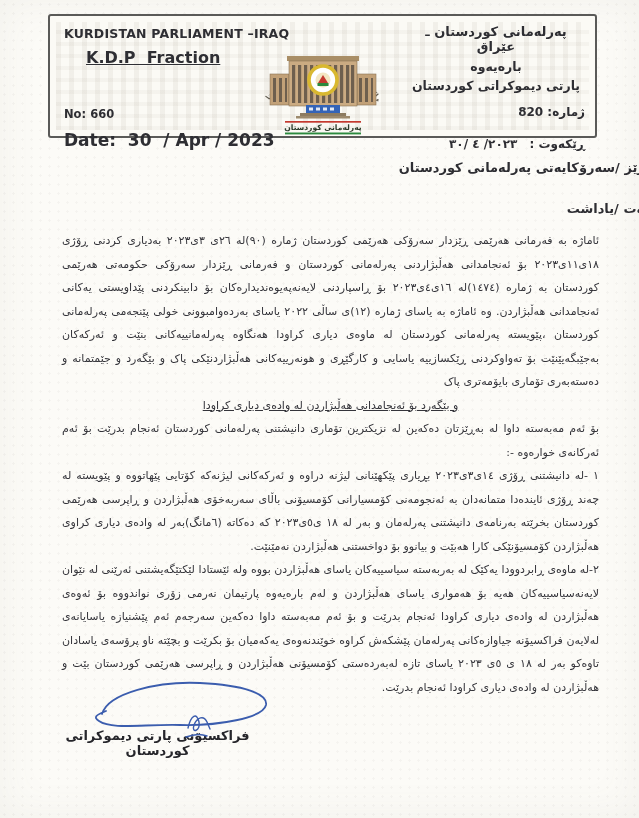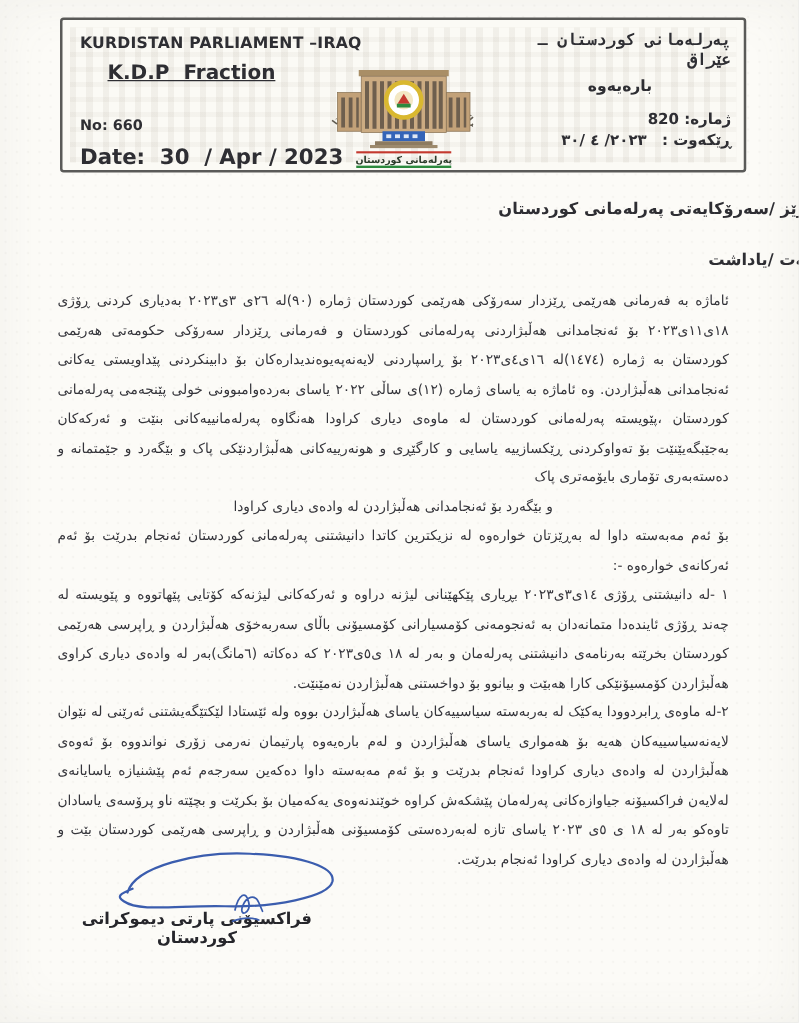--- a/index.html
+++ b/index.html
@@ -23,42 +23,42 @@
   }
   .letterhead .watermark{
     position:absolute;inset:6px;
     background:
       repeating-linear-gradient(90deg, rgba(125,112,92,0.08) 0 5px, transparent 5px 13px),
       repeating-linear-gradient(0deg, rgba(125,112,92,0.05) 0 4px, transparent 4px 12px);
   }
   .hdr-left{position:absolute;left:14px;top:10px;width:215px;font-weight:bold;}
   .hdr-left .l1{font-size:12.5px;letter-spacing:.2px;white-space:pre;}
   .hdr-left .l2{font-size:16px;margin:7px 0 0 22px;white-space:pre;text-decoration:underline;}
-  .hdr-left .no{font-size:11.5px;margin-top:26px;white-space:pre;}
+  .hdr-left .no{font-size:11.5px;margin-top:40px;white-space:pre;}
   .hdr-left .dt{font-size:17px;margin-top:9px;white-space:pre;}
   .hdr-emblem{position:absolute;left:50%;top:0;transform:translateX(-50%);width:156px;height:120px;}
   .hdr-right{position:absolute;right:10px;top:8px;width:178px;direction:rtl;font-weight:bold;}
-  .hdr-right .k1{font-size:13px;font-family:Liberation Mono, monospace;}
+  .hdr-right .k1{font-size:13px;text-align:center;}
   .hdr-right .k2{font-size:12.5px;text-align:center;margin-top:5px;}
   .hdr-right .k3{font-size:12.5px;text-align:center;margin-top:4px;}
   .hdr-right .kno{font-size:12px;text-align:right;margin-top:12px;}
-  .hdr-right .kdt{font-size:12px;text-align:right;margin-top:3px;}
+  .hdr-right .kdt{font-size:12px;text-align:right;margin-top:18px;}
   .hdr-right .kdt .val{display:inline-block;direction:ltr;unicode-bidi:isolate;margin-right:8px;}
   
   .subject{position:absolute;left:0;top:160px;width:100%;text-align:right;direction:rtl;font-weight:bold;padding-left:20px;}
   .subject .s1{font-size:13px;}
   .subject .s2{font-size:13px;margin-top:26px;}
   
   .body-text{
-    position:absolute;right:56px;top:229px;width:537px;
+    position:absolute;right:40px;top:229px;width:537px;
     direction:rtl;text-align:justify;
     font-size:11px;line-height:23.5px;color:#34343a;
   }
   .body-text p{margin:0;padding:0;}
-  .body-text p.center-line{text-align:center;}
+  .body-text p.center-line{text-align:center;text-decoration:underline;}
   
   .signature{position:absolute;left:46px;top:676px;width:310px;height:105px;}
   .sig-ink{position:absolute;left:0;top:0;z-index:2;}
   .sig-caption{
     position:absolute;left:4px;top:52px;width:215px;
     direction:rtl;text-align:center;
     font-weight:bold;font-size:13px;color:#26262b;z-index:1;
   }
   
   .emb-arc{font-size:7px;font-weight:bold;fill:#5f5a50;}
@@ -130,37 +130,38 @@
           <rect x="40" y="105" width="76" height="1.7" fill="#c4392f"></rect>
           <text x="78" y="114" text-anchor="middle" class="emb-cap">پەرلەمانی کوردستان</text>
           <rect x="40" y="116.5" width="76" height="1.9" fill="#2c8a3e"></rect>
         </g>
       </svg>
     </div>
 
     <div class="hdr-right">
       <div class="k1">پەرلەمانی کوردستان ـ عێراق</div>
       <div class="k2">بارەیەوە</div>
+      <div class="k3">پارتی دیموکراتی کوردستان</div>
       <div class="kno">ژمارە: 820</div>
       <div class="kdt">
         <span>ڕێکەوت :</span>
         <span class="val">٢٠٢٣/ ٤ /٣٠</span>
       </div>
     </div>
   </div>
 
   <div class="subject">
     <div class="s1">بەڕێز /سەرۆکایەتی پەرلەمانی کوردستان</div>
     <div class="s2">بابەت /یاداشت</div>
   </div>
 
   <div class="body-text">
     <p>ئاماژە بە فەرمانی هەرێمی ڕێزدار سەرۆکی هەرێمی کوردستان ژمارە (٩٠)لە ٢٦ی ٣ی٢٠٢٣ بەدیاری کردنی ڕۆژی ١٨ی١١ی٢٠٢٣ بۆ ئەنجامدانی هەڵبژاردنی پەرلەمانی کوردستان و فەرمانی ڕێزدار سەرۆکی حکومەتی هەرێمی کوردستان بە ژمارە (١٤٧٤)لە ١٦ی٤ی٢٠٢٣ بۆ ڕاسپاردنی لایەنەپەیوەندیدارەکان بۆ دابینکردنی پێداویستی یەکانی ئەنجامدانی هەڵبژاردن. وە ئاماژە بە یاسای ژمارە (١٢)ی ساڵی ٢٠٢٢ یاسای بەردەوامبوونی خولی پێنجەمی پەرلەمانی کوردستان ،پێویستە پەرلەمانی کوردستان لە ماوەی دیاری کراودا هەنگاوە پەرلەمانییەکانی بنێت و ئەرکەکان بەجێبگەیێنێت بۆ تەواوکردنی ڕێکسازییە یاسایی و کارگێڕی و هونەرییەکانی هەڵبژاردنێکی پاک و بێگەرد و جێمتمانە و دەستەبەری تۆماری بایۆمەتری پاک</p>
     <p class="center-line">و بێگەرد بۆ ئەنجامدانی هەڵبژاردن لە وادەی دیاری کراودا</p>
-    <p>بۆ ئەم مەبەستە داوا لە بەڕێزتان خوارەوە لە نزیکترین کاتدا دانیشتنی پەرلەمانی کوردستان ئەنجام بدرێت بۆ ئەم ئەرکانەی خوارەوە -:</p>
+    <p>بۆ ئەم مەبەستە داوا لە بەڕێزتان دەکەین لە نزیکترین تۆماری دانیشتنی پەرلەمانی کوردستان ئەنجام بدرێت بۆ ئەم ئەرکانەی خوارەوە -:</p>
     <p>١ -لە دانیشتنی ڕۆژی ١٤ی٣ی٢٠٢٣ بڕیاری پێکهێنانی لیژنە دراوە و ئەرکەکانی لیژنەکە کۆتایی پێهاتووە و پێویستە لە چەند ڕۆژی ئایندەدا متمانەدان بە ئەنجومەنی کۆمسیارانی کۆمسیۆنی باڵای سەربەخۆی هەڵبژاردن و ڕاپرسی هەرێمی کوردستان بخرێتە بەرنامەی دانیشتنی پەرلەمان و بەر لە ١٨ ی٥ی٢٠٢٣ کە دەکاتە (٦مانگ)بەر لە وادەی دیاری کراوی هەڵبژاردن کۆمسیۆنێکی کارا هەبێت و بیانوو بۆ دواخستنی هەڵبژاردن نەمێنێت.</p>
     <p>٢-لە ماوەی ڕابردوودا یەکێک لە بەربەستە سیاسییەکان یاسای هەڵبژاردن بووە ولە ئێستادا لێکتێگەیشتنی ئەرێنی لە نێوان لایەنەسیاسییەکان هەیە بۆ هەمواری یاسای هەڵبژاردن و لەم بارەیەوە پارتیمان نەرمی زۆری نواندووە بۆ ئەوەی هەڵبژاردن لە وادەی دیاری کراودا ئەنجام بدرێت و بۆ ئەم مەبەستە داوا دەکەین سەرجەم ئەم پێشنیازە یاسایانەی لەلایەن فراکسیۆنە جیاوازەکانی پەرلەمان پێشکەش کراوە خوێندنەوەی یەکەمیان بۆ بکرێت و بچێتە ناو پرۆسەی یاسادان تاوەکو بەر لە ١٨ ی ٥ی ٢٠٢٣ یاسای تازە لەبەردەستی کۆمسیۆنی هەڵبژاردن و ڕاپرسی هەرێمی کوردستان بێت و هەڵبژاردن لە وادەی دیاری کراودا ئەنجام بدرێت.</p>
   </div>
 
   <div class="signature">
     <svg class="sig-ink" width="310" height="100" viewBox="0 0 310 100">
       <path d="M 56 38 C 62 17, 112 5, 154 7 C 198 9, 222 18, 220 29 C 217 42, 172 50, 134 49 C 98 48, 66 54, 53 45 C 47 41, 50 39, 60 35" fill="none" stroke="#3b5dae" stroke-width="1.8" stroke-linecap="round"></path>
       <path d="M 142 52 c 3 -13 9 -16 11 -6 c 2 9 -8 12 -5 3 c 3 -8 10 -10 13 -3 l 3 7 m -24 8 c 8 -3 16 -3 21 -1" fill="none" stroke="#3b5dae" stroke-width="1.4" stroke-linecap="round"></path>
     </svg>
     <div class="sig-caption">فراکسیۆنی پارتی دیموکراتی کوردستان</div>

